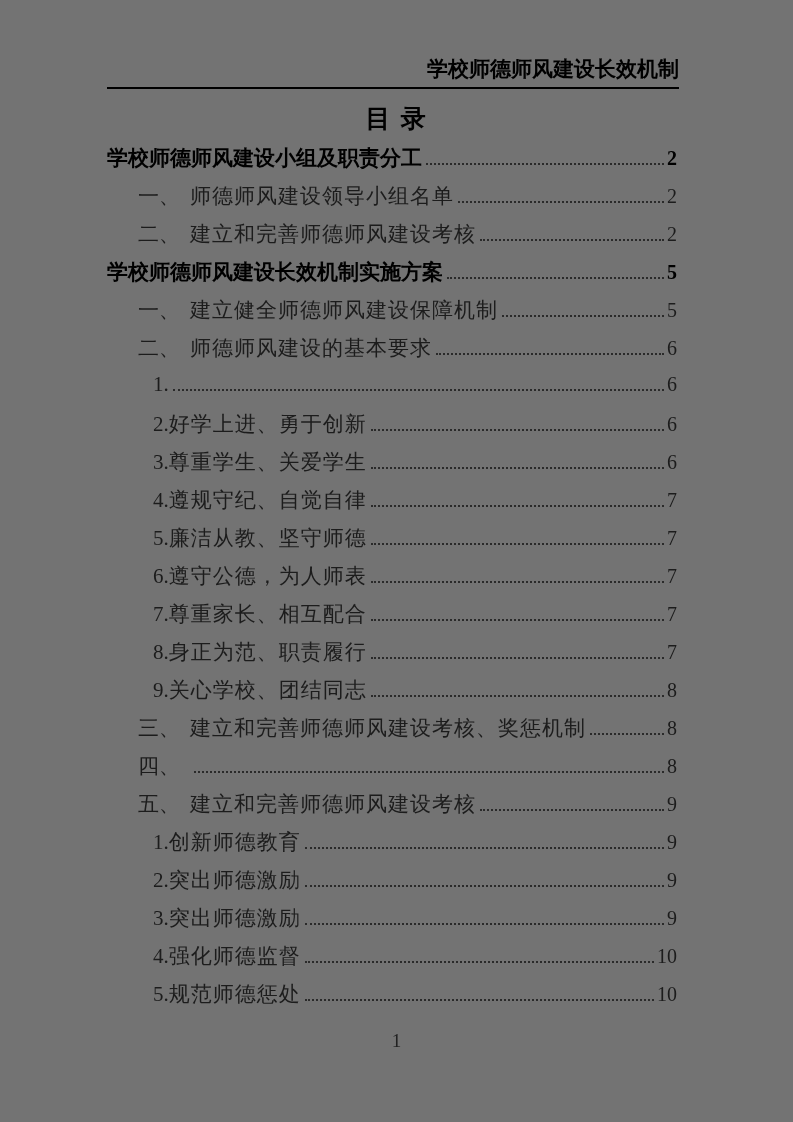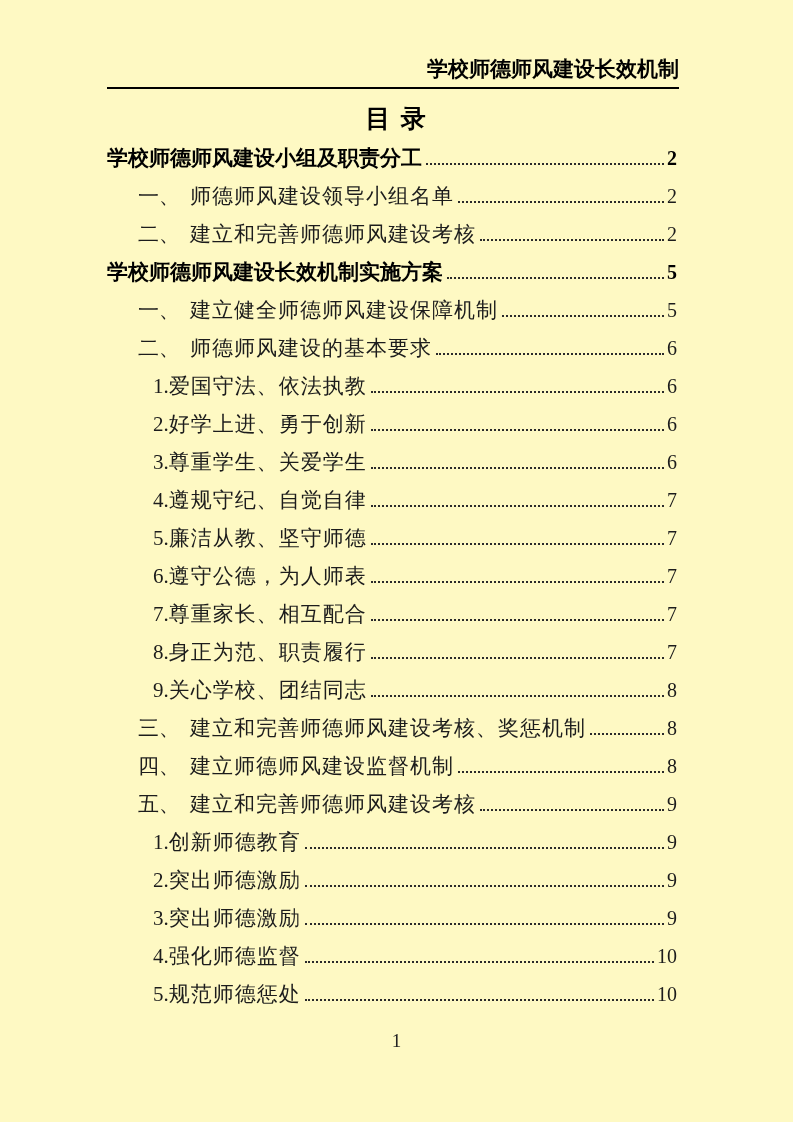--- a/index.html
+++ b/index.html
@@ -1,21 +1,21 @@
 <!DOCTYPE html>
 <html><head>
 <meta charset="utf-8">
 <style>
   html, body { margin: 0; padding: 0; background: #ffffff; }
   .page {
     position: relative;
     width: 793px;
     height: 1122px;
     margin: 0 auto;
-    background: #fef9c3;
+    background: #737373;
     font-family: "Liberation Serif", serif;
     color: #111;
     overflow: hidden;
   }
   .header {
     position: absolute;
     top: 56px;
     left: 107px;
     width: 572px;
     text-align: right;
@@ -123,21 +123,20 @@
       <span class="toc-page">5</span>
     </div>
       <div class="toc-row lvl2">
       <span class="toc-num">二、</span>
       <span class="toc-text">师德师风建设的基本要求</span>
       <span class="toc-dots"></span>
       <span class="toc-page">6</span>
     </div>
       <div class="toc-row lvl3">
       <span class="toc-num">1.</span>
-      <span class="toc-text">爱国守法、依法执教</span>
       <span class="toc-dots"></span>
       <span class="toc-page">6</span>
     </div>
       <div class="toc-row lvl3">
       <span class="toc-num">2.</span>
       <span class="toc-text">好学上进、勇于创新</span>
       <span class="toc-dots"></span>
       <span class="toc-page">6</span>
     </div>
       <div class="toc-row lvl3">
@@ -183,21 +182,20 @@
       <span class="toc-page">8</span>
     </div>
       <div class="toc-row lvl2">
       <span class="toc-num">三、</span>
       <span class="toc-text">建立和完善师德师风建设考核、奖惩机制</span>
       <span class="toc-dots"></span>
       <span class="toc-page">8</span>
     </div>
       <div class="toc-row lvl2">
       <span class="toc-num">四、</span>
-      <span class="toc-text">建立师德师风建设监督机制</span>
       <span class="toc-dots"></span>
       <span class="toc-page">8</span>
     </div>
       <div class="toc-row lvl2">
       <span class="toc-num">五、</span>
       <span class="toc-text">建立和完善师德师风建设考核</span>
       <span class="toc-dots"></span>
       <span class="toc-page">9</span>
     </div>
       <div class="toc-row lvl3">

